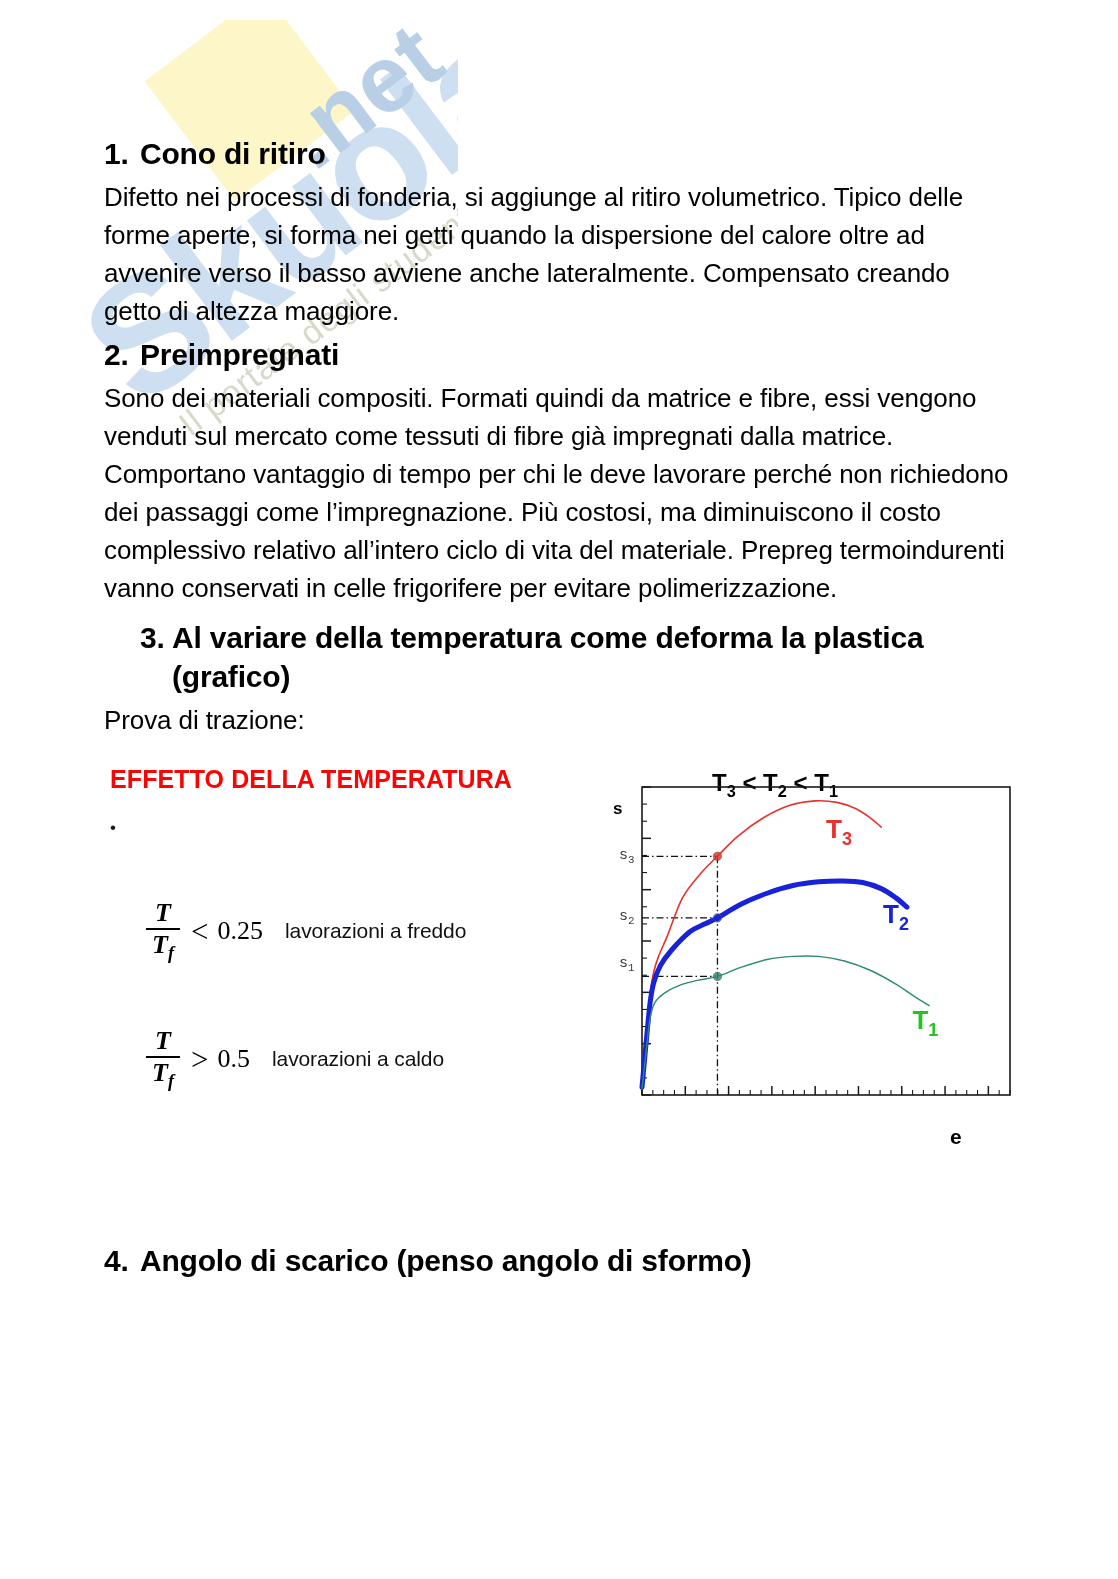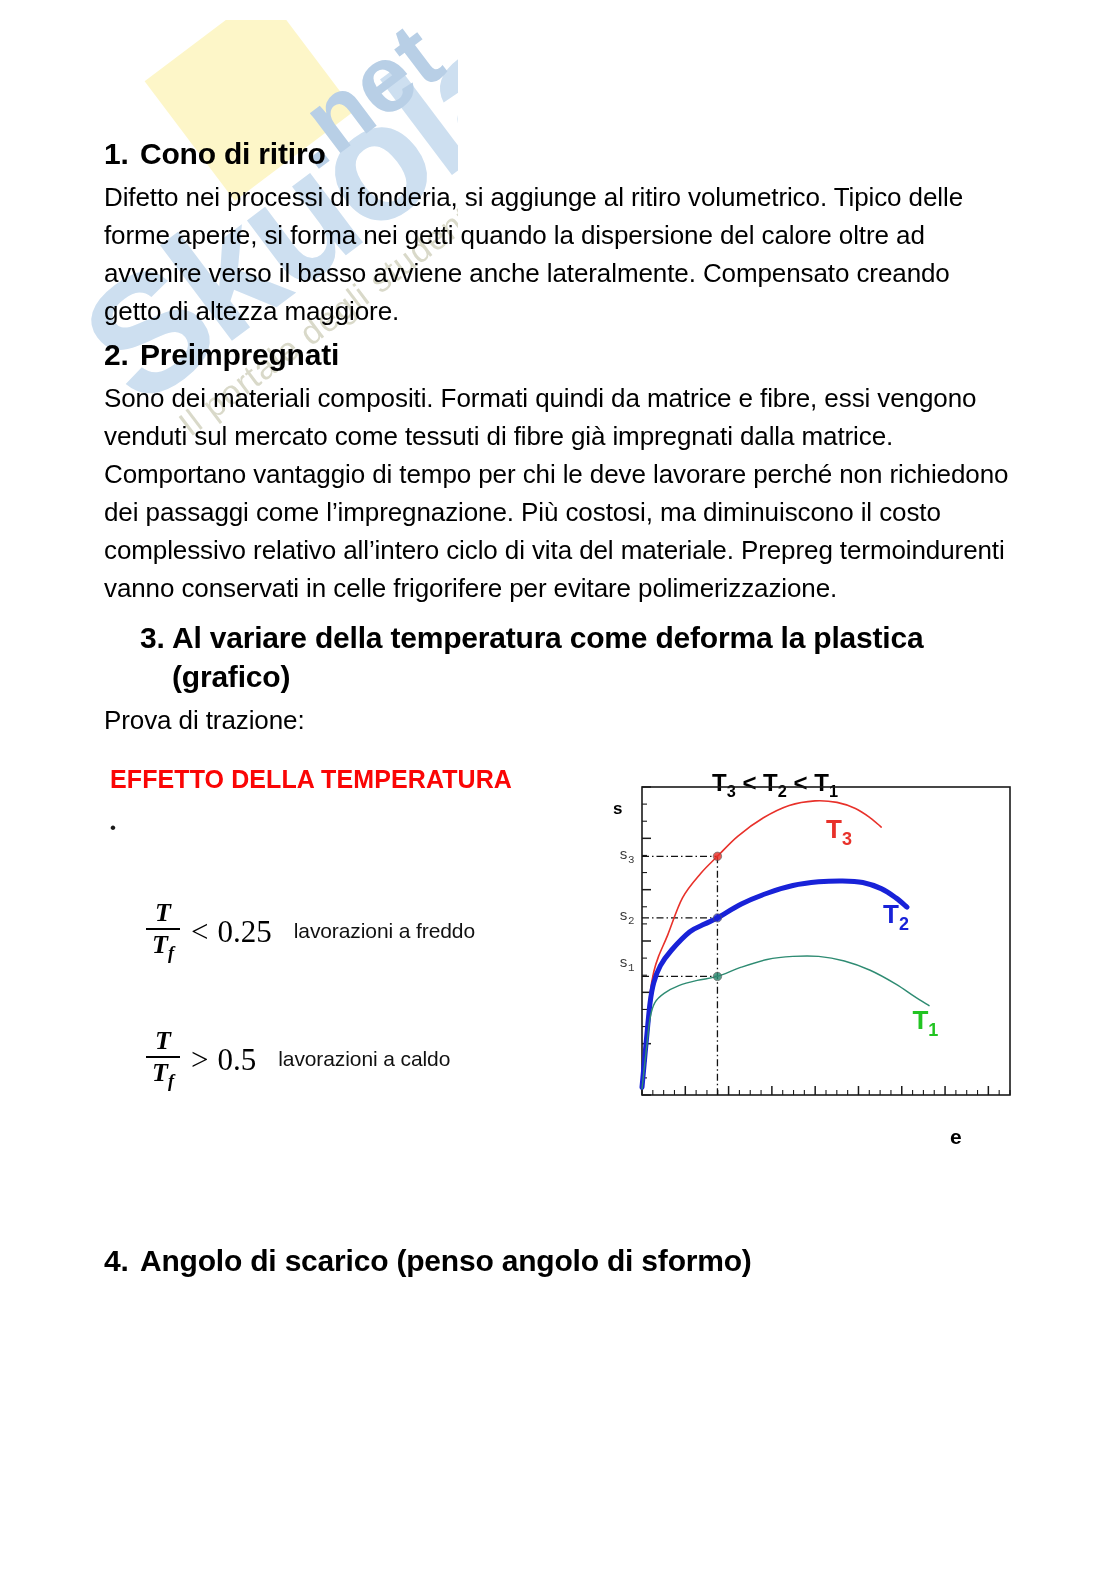--- a/index.html
+++ b/index.html
@@ -141,21 +141,21 @@
 
   .rel {
     font-family: "Liberation Serif", serif;
     font-size: 31px;
     color: #000;
     margin: 0 9px 0 11px;
     line-height: 1;
   }
   .relval {
     font-family: "Liberation Serif", serif;
-    font-size: 31px;
+    font-size: 26px;
     color: #000;
     line-height: 1;
   }
   .reldesc {
     font-family: "Liberation Sans", sans-serif;
     font-size: 21px;
     color: #111;
     margin-left: 22px;
     letter-spacing: -0.1px;
   }

